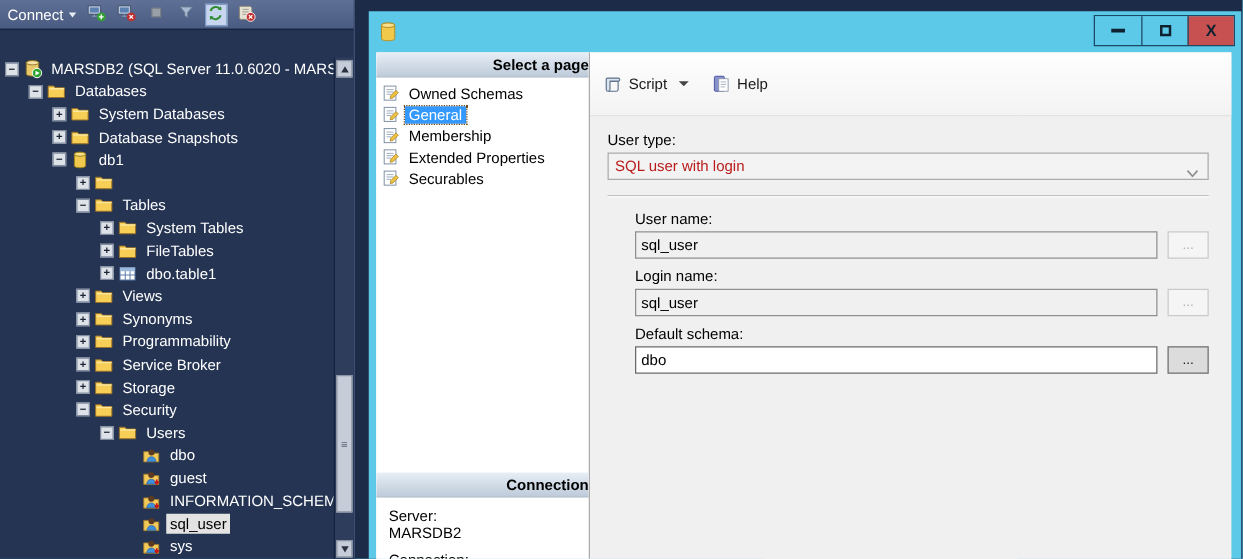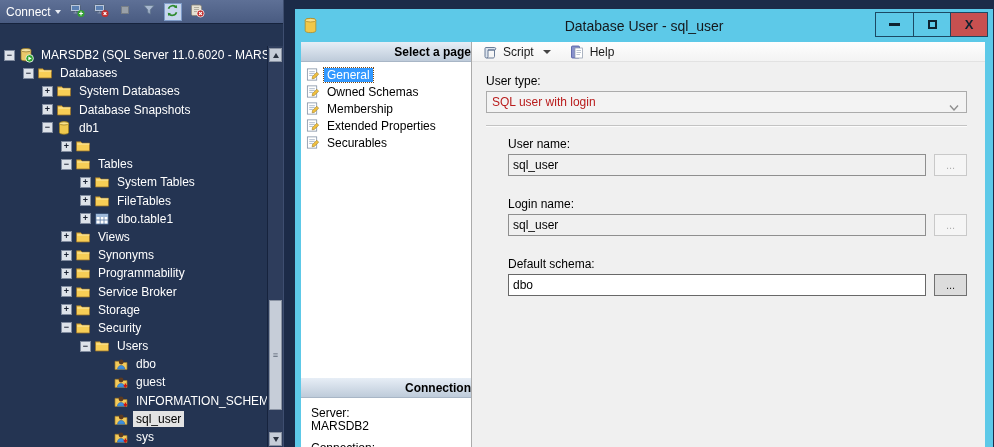--- a/index.html
+++ b/index.html
@@ -85,37 +85,37 @@
   .picon { width:15px; height:15px; flex:none; margin-right:4px; display:inline-flex; }
   .plabel { padding:0 3px; }
   .plabel.selected { background:#3399FF; color:#FFF; outline:1px dotted #7A4A14; }
 
   .conn-block { position:absolute; left:0; right:0; top:336px; }
   .conn-info { padding:9px 6px 0 10px; font-size:12px; color:#000; line-height:13px; }
   .conn-info .gap { height:9px; }
 
   .pane-right { flex:1; min-width:0; display:flex; flex-direction:column; background:#F0F0F0; }
   .dlg-toolbar {
-    height:20px; flex:none; background:linear-gradient(#FEFEFE,#F3F3F3);
+    height:51px; flex:none; background:linear-gradient(#FEFEFE,#F3F3F3);
     border-bottom:1px solid #E2E2E2; display:flex; align-items:center; padding-left:10px; gap:18px;
   }
   .dtb-btn { display:flex; align-items:center; gap:5px; font-size:12px; color:#1A1A1A; }
   .dtb-ico { width:16px; height:16px; display:inline-flex; }
   .dtb-chev { width:0;height:0;border-left:4px solid transparent;border-right:4px solid transparent;border-top:4px solid #444; margin-left:4px; }
 
   .form { flex:1; padding:12px 18px 0 14px; font-size:12px; color:#000; }
   .lbl { display:block; margin-bottom:3px; }
   .combo {
     height:22px; background:#F3F3F3; border:1px solid #ABABAB; color:#b91c1c;
     padding:3px 24px 3px 5px; position:relative; white-space:nowrap; overflow:hidden;
   }
   .combo-chev { position:absolute; right:7px; top:8px; }
   .sep { height:0; border-top:1px solid #C3C3C3; border-bottom:1px solid #FCFCFC; margin:12px 0 10px 0; }
   .grp { margin-left:22px; }
-  .field { margin-bottom:21px; }
+  .field { margin-bottom:7px; }
   .frow { display:flex; align-items:center; gap:8px; }
   input.txt {
     flex:1; height:22px; font:12px "Liberation Sans",sans-serif; padding:2px 4px; color:#000; min-width:0;
   }
   .txt.ro { background:#F0F0F0; border:1px solid #8F8F8F; }
   .txt.rw { background:#FFFFFF; border:1px solid #686868; }
   .bbtn { width:33px; height:22px; font:11px "Liberation Sans",sans-serif; padding:0; line-height:1; }
   .bbtn.off { background:#F5F5F5; border:1px solid #C9C9C9; color:#B2B2B2; }
   .bbtn.on  { background:#DCDCDC; border:1px solid #707070; color:#222; }
 </style>
@@ -421,21 +421,20 @@
 </div>
 
 <div id="dialog">
   <div class="dlg-titlebar">
     <span class="dlg-appicon">
       <svg width="13" height="17" viewBox="0 0 12 16">
           <path d="M1 3c0-1.1 2.2-1.7 5-1.7S11 1.9 11 3v10c0 1.1-2.2 1.7-5 1.7S1 14.1 1 13V3z" fill="#F0C84A" stroke="#B08A20" stroke-width="0.7"></path>
           <ellipse cx="6" cy="3" rx="5" ry="1.7" fill="#F8E08A" stroke="#B08A20" stroke-width="0.7"></ellipse>
         </svg>
     </span>
-    <span class="dlg-title">Database User - sql_user</span>
     <span class="winbtns">
       <span class="winbtn">
           <span class="glyph-min"></span>
         </span>
       <span class="winbtn">
           <span class="glyph-max"></span>
         </span>
       <span class="winbtn close">
           <span class="glyph-x">X</span>
         </span>
@@ -446,31 +445,31 @@
       <div class="section-header">Select a page</div>
       <div class="pages" id="pages-list">
           <div class="page-item">
             <span class="picon">
               <svg width="15" height="15" viewBox="0 0 16 16">
                 <rect x="2.5" y="2" width="10" height="12" fill="#FFF" stroke="#7A8AA0" stroke-width="0.8"></rect>
                 <path d="M4.5 5h6M4.5 7h6M4.5 9h4" stroke="#9AA8BC" stroke-width="0.8"></path>
                 <path d="M8 10.2l4.6-4.6 2 2-4.6 4.6-2.4.4z" fill="#F0C040" stroke="#9A7A20" stroke-width="0.6"></path>
               </svg>
             </span>
-            <span class="plabel selected">General</span>
+            <span class="plabel">Owned Schemas</span>
           </div>
           <div class="page-item">
             <span class="picon">
               <svg width="15" height="15" viewBox="0 0 16 16">
                 <rect x="2.5" y="2" width="10" height="12" fill="#FFF" stroke="#7A8AA0" stroke-width="0.8"></rect>
                 <path d="M4.5 5h6M4.5 7h6M4.5 9h4" stroke="#9AA8BC" stroke-width="0.8"></path>
                 <path d="M8 10.2l4.6-4.6 2 2-4.6 4.6-2.4.4z" fill="#F0C040" stroke="#9A7A20" stroke-width="0.6"></path>
               </svg>
             </span>
-            <span class="plabel">Owned Schemas</span>
+            <span class="plabel selected">General</span>
           </div>
           <div class="page-item">
             <span class="picon">
               <svg width="15" height="15" viewBox="0 0 16 16">
                 <rect x="2.5" y="2" width="10" height="12" fill="#FFF" stroke="#7A8AA0" stroke-width="0.8"></rect>
                 <path d="M4.5 5h6M4.5 7h6M4.5 9h4" stroke="#9AA8BC" stroke-width="0.8"></path>
                 <path d="M8 10.2l4.6-4.6 2 2-4.6 4.6-2.4.4z" fill="#F0C040" stroke="#9A7A20" stroke-width="0.6"></path>
               </svg>
             </span>
             <span class="plabel">Membership</span>

